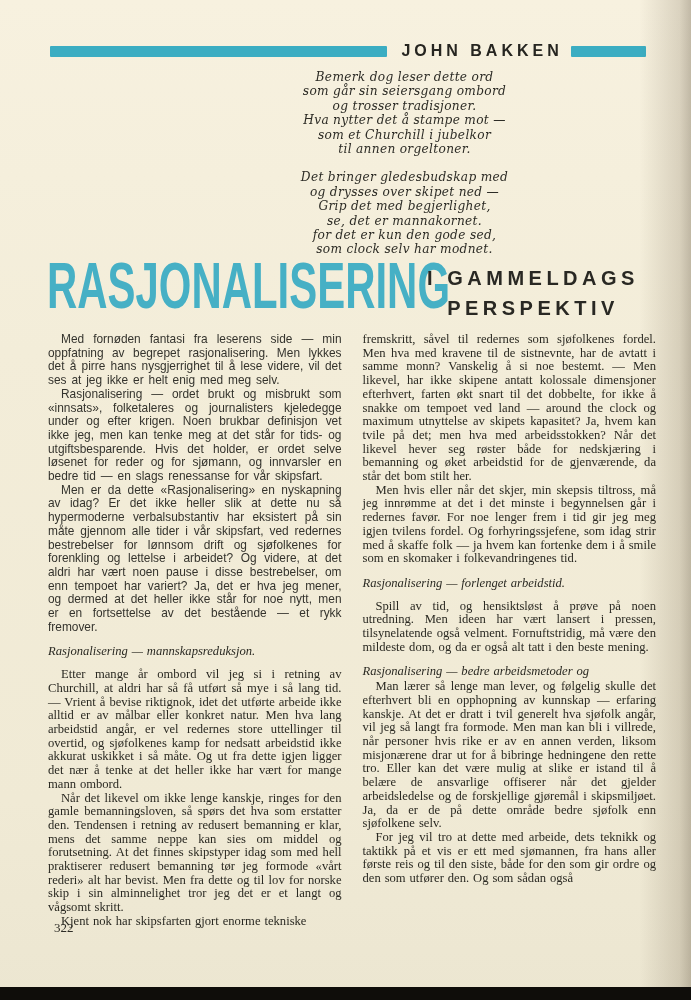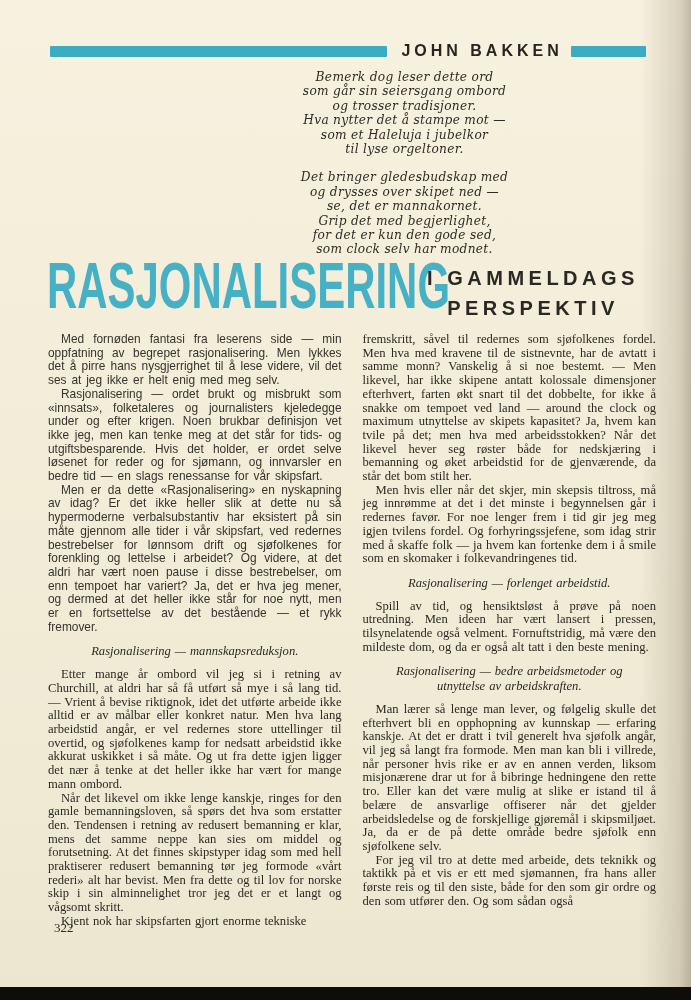--- a/index.html
+++ b/index.html
@@ -70,21 +70,21 @@
     color:#34332d;
   }
   .serif-block p {
     font-family:"Liberation Serif", serif;
     font-size:12.6px; line-height:13.7px; word-spacing:0.8px;
     color:#2a2922;
   }
   .subhead {
     font-family:"Liberation Serif", serif;
     font-style:italic; font-size:12.6px; line-height:14.5px;
-    text-align:center; text-indent:0 !important;
+    text-align:left; text-indent:0 !important;
     margin:11px 0 9px 0 !important; color:#2a2922;
   }
   .subhead-tight { margin-bottom:1px !important; }
   .subhead-second { margin-top:0 !important; }
   .page-number {
     position:absolute; left:54px; top:920px;
     font-family:Liberation Serif, serif; font-size:13px; color:#2d2c26;
   }
 </style>
 </head>
@@ -97,28 +97,28 @@
     <div class="author">JOHN BAKKEN</div>
     <div class="rule rule-right"></div>
   </div>
 
   <div class="poem">
     <div class="stanza">
       <div>Bemerk dog leser dette ord</div>
       <div>som går sin seiersgang ombord</div>
       <div>og trosser tradisjoner.</div>
       <div>Hva nytter det å stampe mot —</div>
-      <div>som et Haleluja i jubelkor</div>
-      <div>til lyse orgeltoner.</div>
+      <div>som et Churchill i jubelkor</div>
+      <div>til annen orgeltoner.</div>
     </div>
     <div class="stanza">
       <div>Det bringer gledesbudskap med</div>
       <div>og drysses over skipet ned —</div>
+      <div>Grip det med begjerlighet,</div>
       <div>se, det er mannakornet.</div>
-      <div>Grip det med begjerlighet,</div>
       <div>for det er kun den gode sed,</div>
       <div>som clock selv har modnet.</div>
     </div>
   </div>
 
   <h1 class="title-main">RASJONALISERING</h1>
   <div class="title-sub">
     <div>I GAMMELDAGS</div>
     <div>PERSPEKTIV</div>
   </div>
@@ -138,21 +138,20 @@
         <p>Kjent nok har skipsfarten gjort enorme tekniske</p>
       </div>
     </div>
 
     <div class="col serif-block">
       <p class="no-indent">fremskritt, såvel til redernes som sjøfolkenes fordel. Men hva med kravene til de sistnevnte, har de avtatt i samme monn? Vanskelig å si noe bestemt. — Men likevel, har ikke skipene antatt kolossale dimensjoner efterhvert, farten økt snart til det dobbelte, for ikke å snakke om tempoet ved land — around the clock og maximum utnyttelse av skipets kapasitet? Ja, hvem kan tvile på det; men hva med arbeidsstokken? Når det likevel hever seg røster både for nedskjæring i bemanning og øket arbeidstid for de gjenværende, da står det bom stilt her.</p>
       <p>Men hvis eller når det skjer, min skepsis tiltross, må jeg innrømme at det i det minste i begynnelsen går i redernes favør. For noe lenger frem i tid gir jeg meg igjen tvilens fordel. Og forhyringssjefene, som idag strir med å skaffe folk — ja hvem kan fortenke dem i å smile som en skomaker i folkevandringenes tid.</p>
       <p class="subhead">Rasjonalisering — forlenget arbeidstid.</p>
       <p>Spill av tid, og hensiktsløst å prøve på noen utredning. Men ideen har vært lansert i pressen, tilsynelatende også velment. Fornuftstridig, må være den mildeste dom, og da er også alt tatt i den beste mening.</p>
       <p class="subhead subhead-tight">Rasjonalisering — bedre arbeidsmetoder og</p>
-      <p class="subhead subhead-second">utnyttelse av arbeidskraften.</p>
       <p>Man lærer så lenge man lever, og følgelig skulle det efterhvert bli en opphopning av kunnskap — erfaring kanskje. At det er dratt i tvil generelt hva sjøfolk angår, vil jeg så langt fra formode. Men man kan bli i villrede, når personer hvis rike er av en annen verden, liksom misjonærene drar ut for å bibringe hedningene den rette tro. Eller kan det være mulig at slike er istand til å belære de ansvarlige offiserer når det gjelder arbeidsledelse og de forskjellige gjøremål i skipsmiljøet. Ja, da er de på dette område bedre sjøfolk enn sjøfolkene selv.</p>
       <p>For jeg vil tro at dette med arbeide, dets teknikk og taktikk på et vis er ett med sjømannen, fra hans aller første reis og til den siste, både for den som gir ordre og den som utfører den. Og som sådan også</p>
     </div>
 
   </div>
 
   <div class="page-number">322</div>
 
   <div class="edge-shade"></div>
   <div class="bottom-strip"></div>

